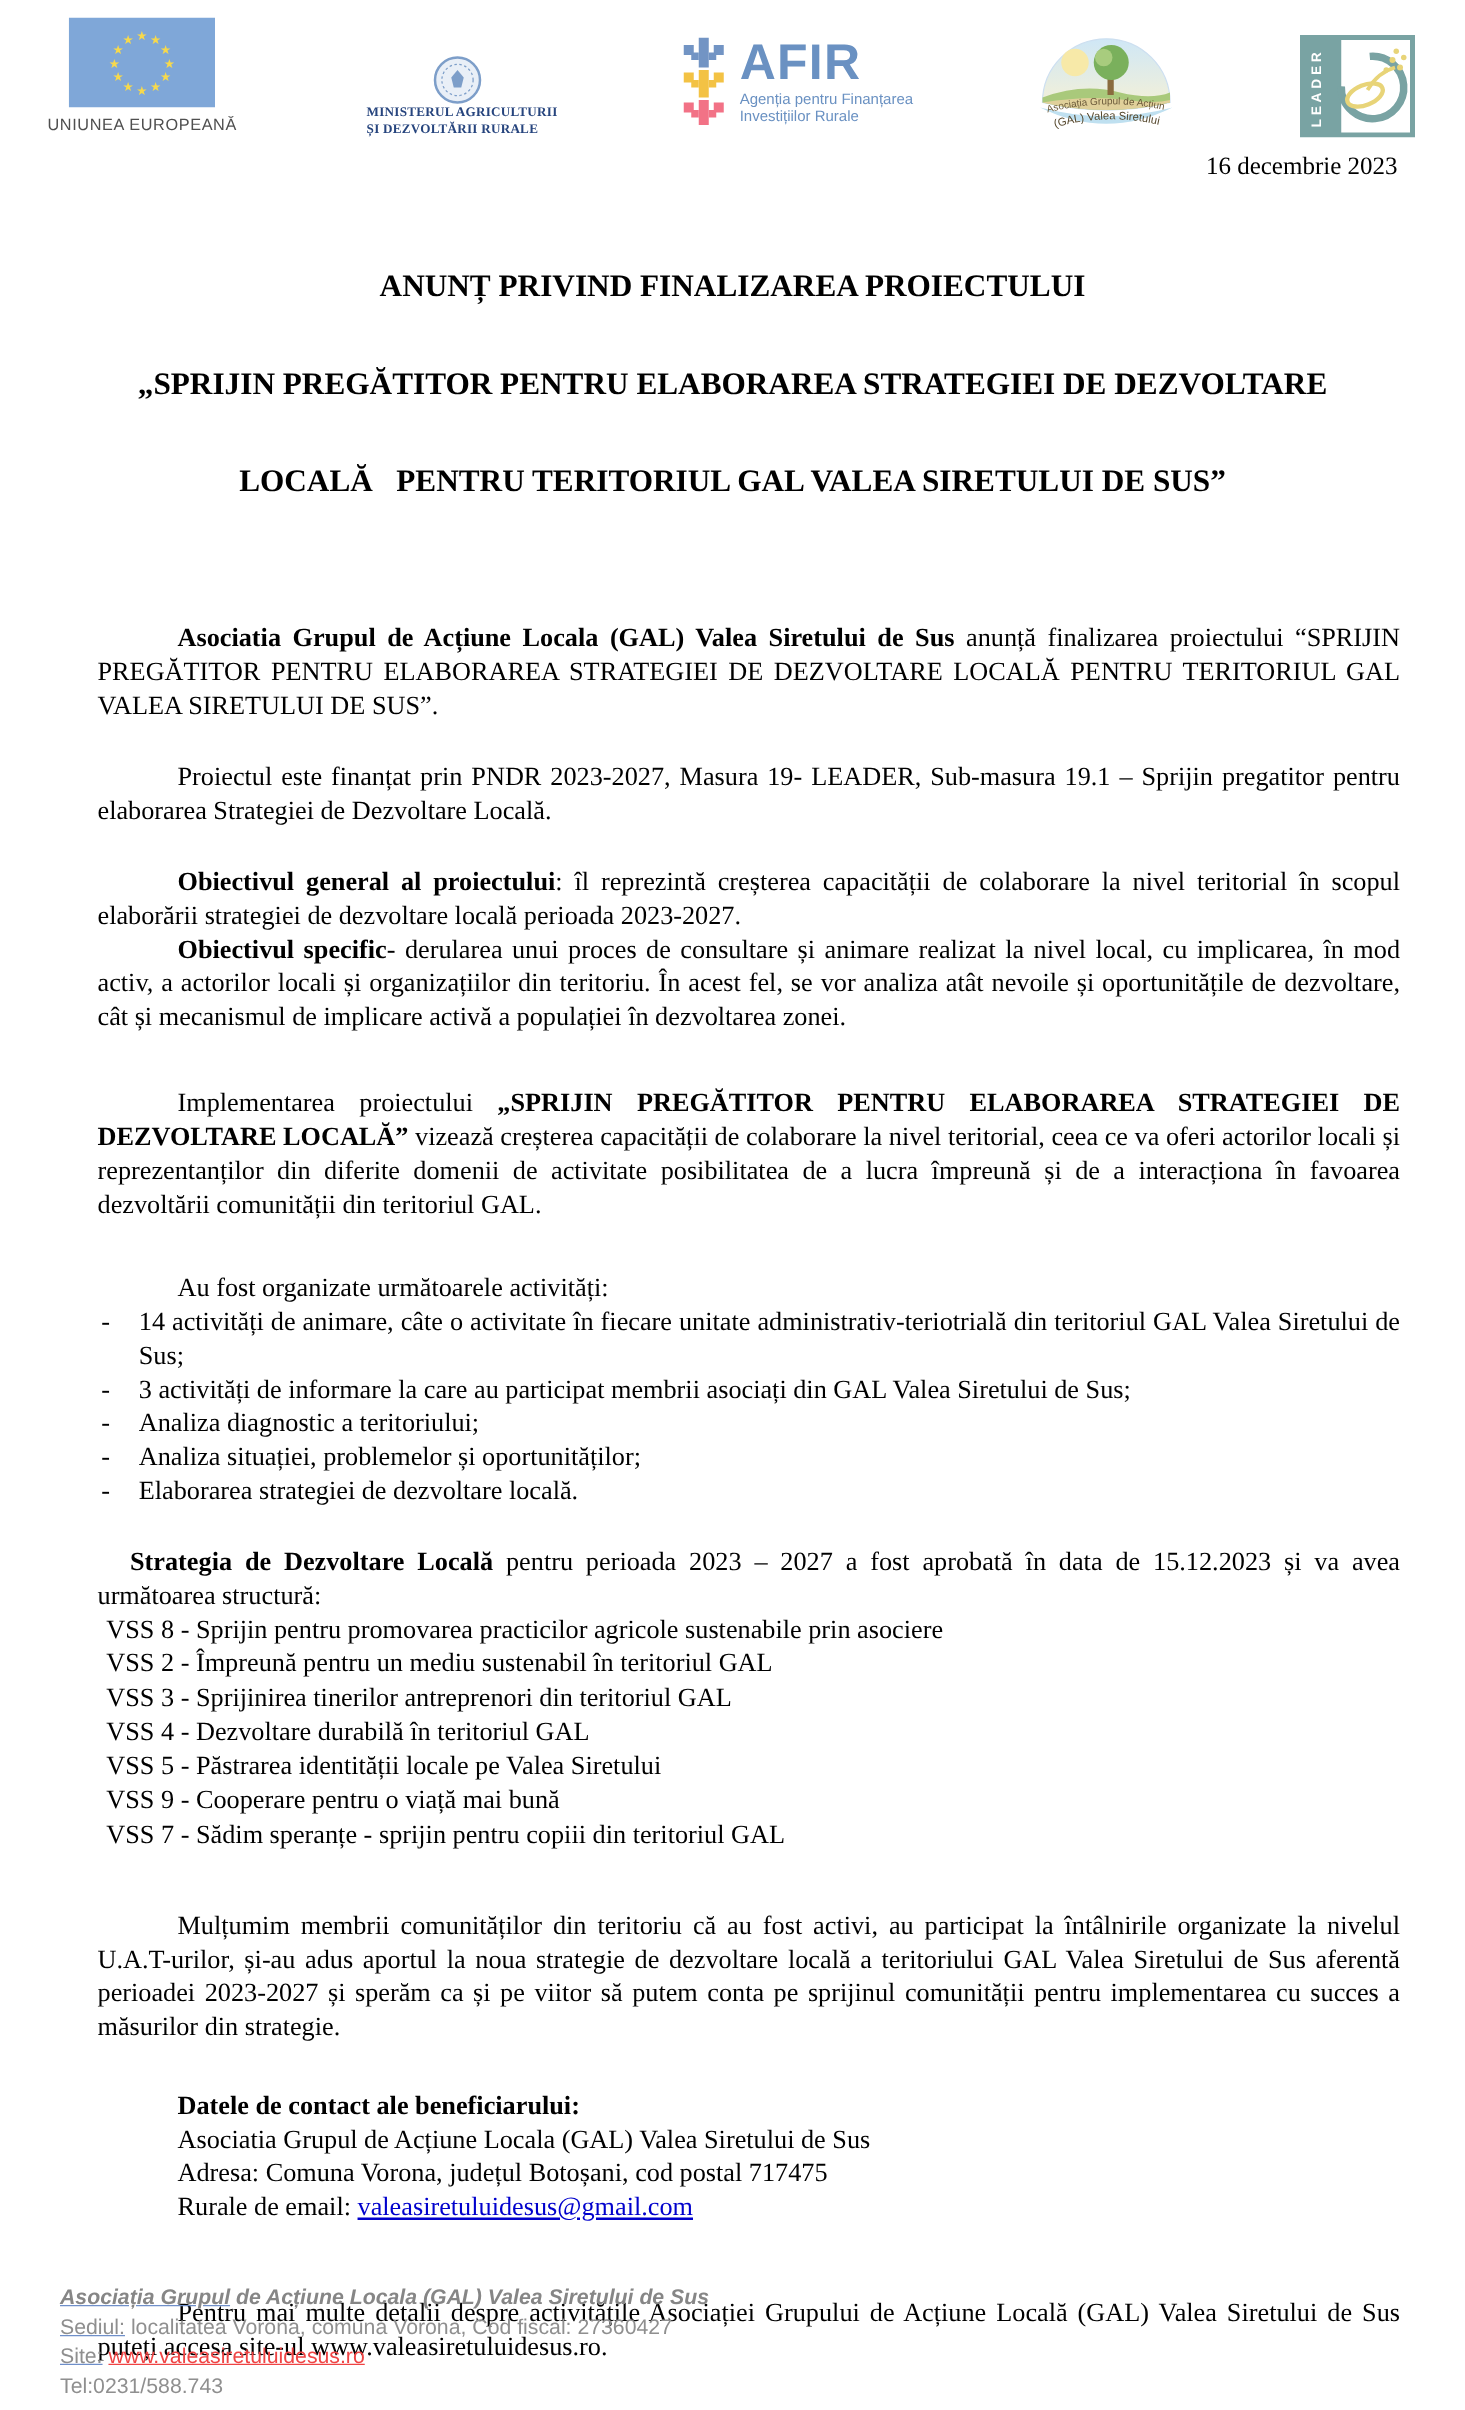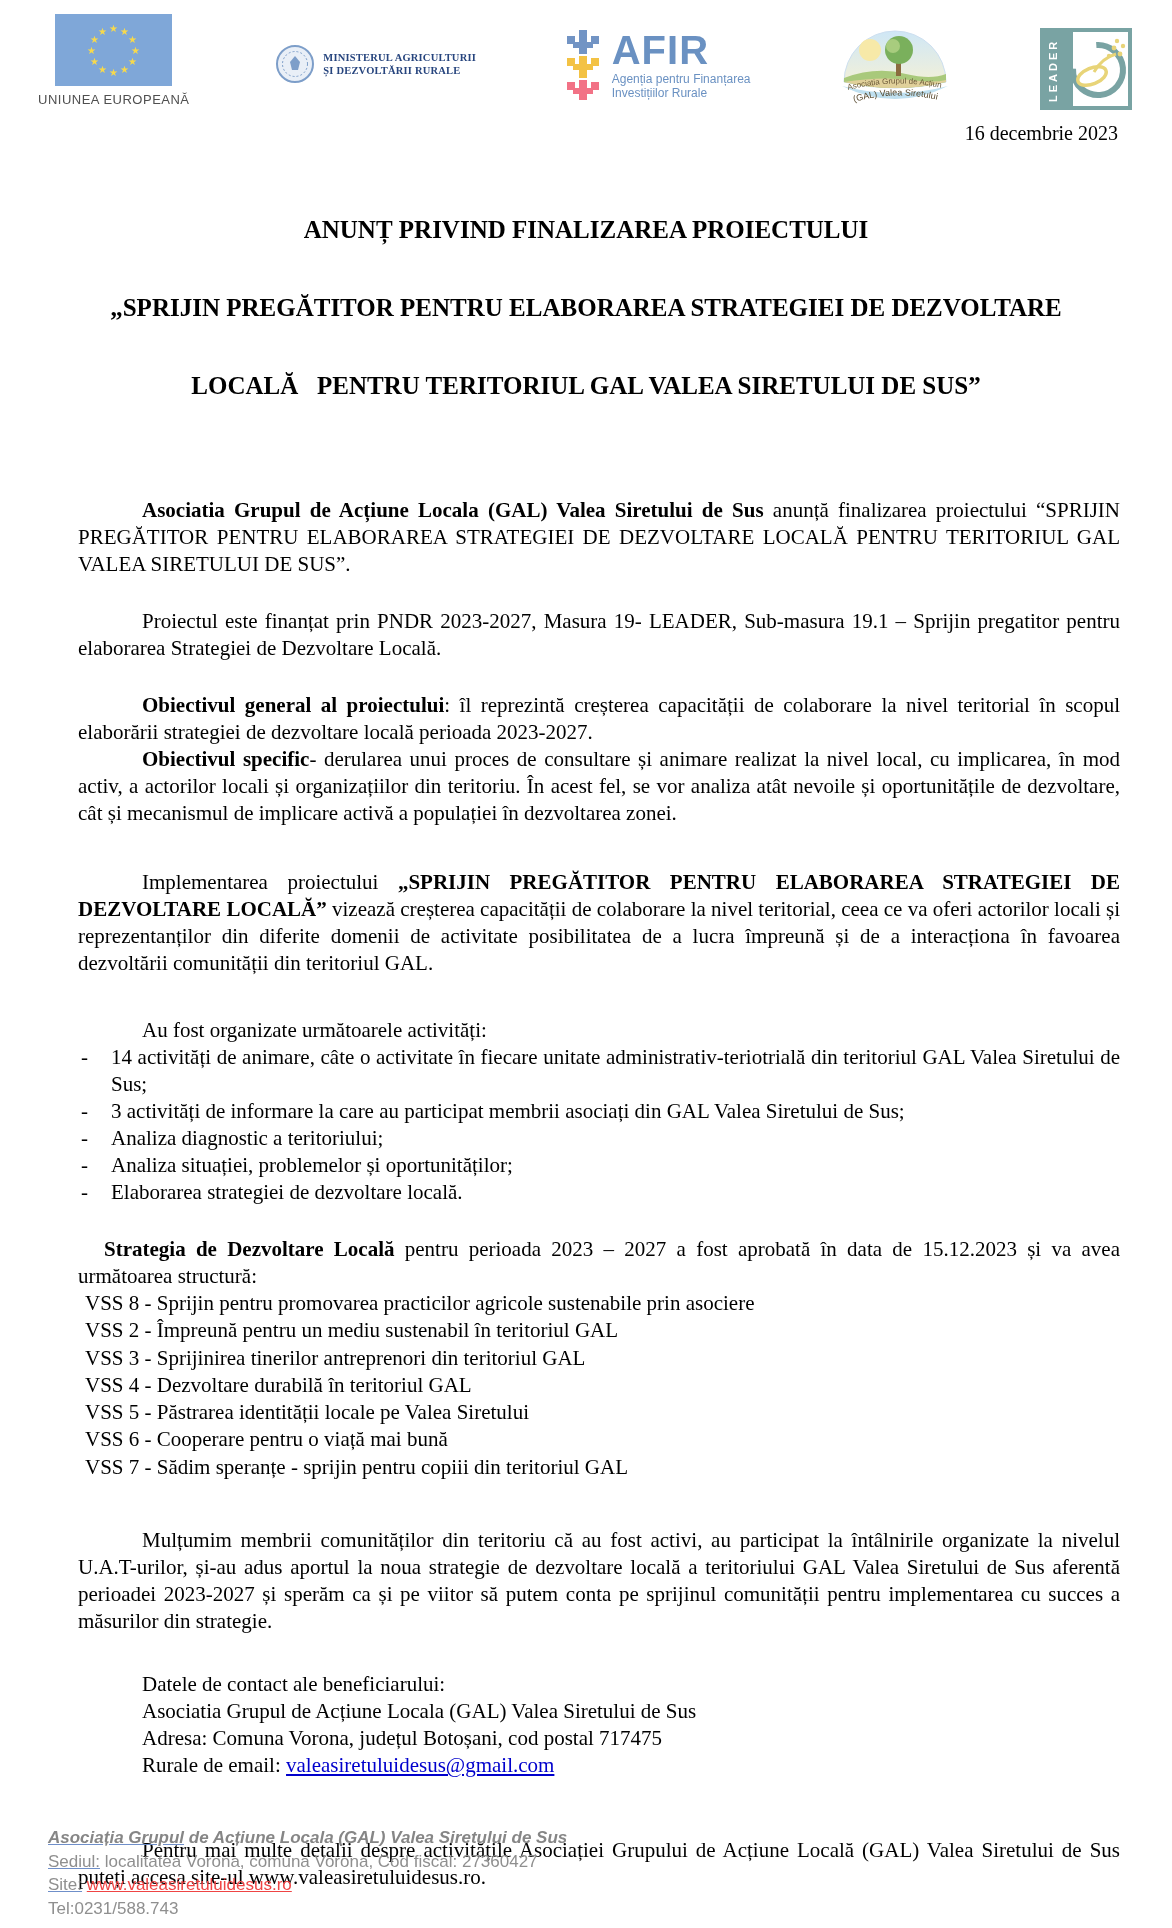--- a/index.html
+++ b/index.html
@@ -15,21 +15,21 @@
   
   .logos{
     display:flex;justify-content:space-between;align-items:flex-start;
     padding:14px 40px 0 38px;height:100px;
   }
   .logo-block{display:flex;flex-direction:column;align-items:center;}
   .eu-caption{
     font-family:"Liberation Sans", sans-serif;
     font-size:13px;color:#4f4f4f;letter-spacing:.5px;margin-top:6px;white-space:nowrap;
   }
-  .ministry{display:flex;align-items:center;margin-top:30px;}
+  .ministry{display:flex;align-items:center;margin-top:30px;flex-direction:column;}
   .ministry-text{margin-left:8px;color:#27457e;font-size:10.5px;font-weight:bold;line-height:13px;letter-spacing:.2px;}
   .afir{display:flex;align-items:flex-start;margin-top:16px;}
   .afir-text{margin-left:8px;font-family:"Liberation Sans", sans-serif;color:#6a91c2;}
   .afir-acronym{font-size:40px;font-weight:bold;line-height:40px;letter-spacing:1px;}
   .afir-sub{font-size:12px;line-height:14px;margin-top:2px;}
   .gal-block{margin-top:10px;}
   .leader-block{margin-top:14px;}
   
   .date-row{
     text-align:right;padding:8px 54px 0 0;font-size:20px;
@@ -47,21 +47,21 @@
   .mt-lg{margin-top:46px;}
   .mt-md{margin-top:30px;}
   .mt-sm{margin-top:0;}
   .bullets{margin-top:0;}
   .bullet{display:flex;font-size:21px;line-height:27px;}
   .bullet .dash{width:30px;flex:0 0 30px;padding-left:3px;}
   .bullet .btext{flex:1;text-align:justify;}
   .strategy{text-indent:26px;margin-top:30px;}
   .vss-line{font-size:21px;line-height:27.3px;margin-left:7px;}
   .contact{margin-top:36px;margin-left:64px;font-size:21px;line-height:27px;}
-  .contact .heading{font-weight:normal;}
+  .contact .heading{font-weight:bold;}
   a.email-link{color:#0000cc;text-decoration:underline;}
   
   .footer{
     position:absolute;left:48px;bottom:8px;right:40px;
     font-family:"Liberation Sans", sans-serif;
     font-size:17px;line-height:23.5px;color:#8f8f8f;
   }
   .footer .org{font-weight:bold;font-style:italic;color:#868686;}
   .footer .u{text-decoration:underline;text-decoration-color:#6f8fc9;}
   .footer a{color:#ef4444;text-decoration:underline;}
@@ -233,21 +233,21 @@
     </div>
 
     <p class="para strategy"><b>Strategia de Dezvoltare Locală</b><span> pentru perioada 2023 – 2027 a fost aprobată în data de 15.12.2023 și va avea următoarea structură:</span></p>
 
     <div>
       <div class="vss-line">VSS 8 - Sprijin pentru promovarea practicilor agricole sustenabile prin asociere</div>
       <div class="vss-line">VSS 2 - Împreună pentru un mediu sustenabil în teritoriul GAL</div>
       <div class="vss-line">VSS 3 - Sprijinirea tinerilor antreprenori din teritoriul GAL</div>
       <div class="vss-line">VSS 4 - Dezvoltare durabilă în teritoriul GAL</div>
       <div class="vss-line">VSS 5 - Păstrarea identității locale pe Valea Siretului</div>
-      <div class="vss-line">VSS 6 - Cooperare pentru o viață mai bună</div>
+      <div class="vss-line">VSS 9 - Cooperare pentru o viață mai bună</div>
       <div class="vss-line">VSS 7 - Sădim speranțe - sprijin pentru copiii din teritoriul GAL</div>
     </div>
 
     <p class="para" style="margin-top:46px;">Mulțumim membrii comunităților din teritoriu că au fost activi, au participat la întâlnirile organizate la nivelul U.A.T-urilor, și-au adus aportul la noua strategie de dezvoltare locală a teritoriului GAL Valea Siretului de Sus aferentă perioadei 2023-2027 și sperăm ca și pe viitor să putem conta pe sprijinul comunității pentru implementarea cu succes a măsurilor din strategie.</p>
 
     <div class="contact">
       <div class="heading">Datele de contact ale beneficiarului:</div>
       <div>Asociatia Grupul de Acțiune Locala (GAL) Valea Siretului de Sus</div>
       <div>Adresa: Comuna Vorona, județul Botoșani, cod postal 717475</div>
       <div><span>Rurale de email: </span><a class="email-link" href="#">valeasiretuluidesus@gmail.com</a></div>

